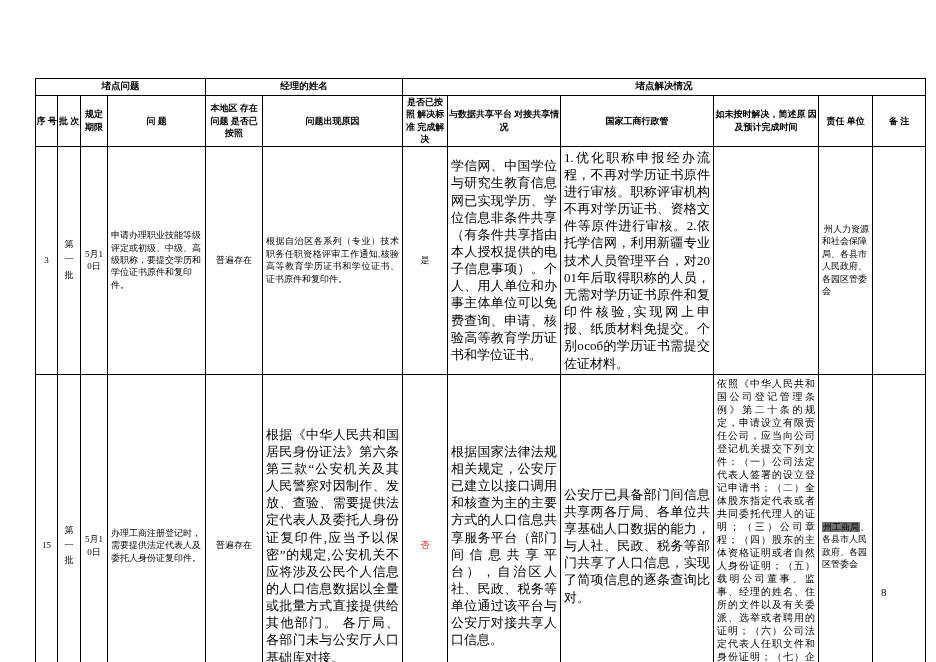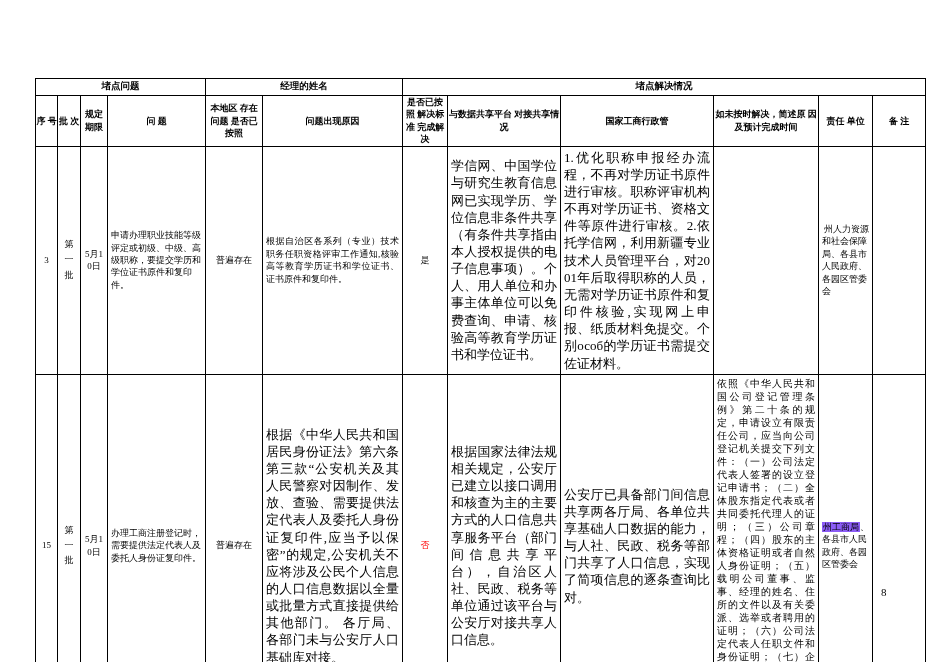--- a/index.html
+++ b/index.html
@@ -130,21 +130,21 @@
         <td class="c-just small">
             <div class="cellpad">根据国家法律法规相关规定，公安厅已建立以接口调用和核查为主的主要方式的人口信息共享服务平台（部门间信息共享平台），自治区人社、民政、税务等单位通过该平台与公安厅对接共享人口信息。</div>
           </td>
         <td class="c-just small">
             <div class="cellpad">公安厅已具备部门间信息共享两各厅局、各单位共享基础人口数据的能力，与人社、民政、税务等部门共享了人口信息，实现了简项信息的逐条查询比对。</div>
           </td>
         <td class="c-just tiny">
             <div class="cellpad">依照《中华人民共和国公司登记管理条例》第二十条的规定，申请设立有限责任公司，应当向公司登记机关提交下列文件：（一）公司法定代表人签署的设立登记申请书；（二）全体股东指定代表或者共同委托代理人的证明；（三）公司章程；（四）股东的主体资格证明或者自然人身份证明；（五）载明公司董事、监事、经理的姓名、住所的文件以及有关委派、选举或者聘用的证明；（六）公司法定代表人任职文件和身份证明；（七）企业名称预先核准通知书；（八）公司住所证明；（九）国家工商行政管</div>
           </td>
         <td class="c-left">
-            <div class="cellpad"><span class="hl" style="background-color: #8b5cf6;">州工商局</span><span>、各县市人民政府、各园区管委会</span></div>
+            <div class="cellpad"><span class="hl" style="background-color: #737373;">州工商局</span><span>、各县市人民政府、各园区管委会</span></div>
           </td>
         <td class="c-center"></td>
       </tr>
     </tbody>
   </table>
 </div>
 
 <div class="pageno">8</div>
 
 </body></html>

